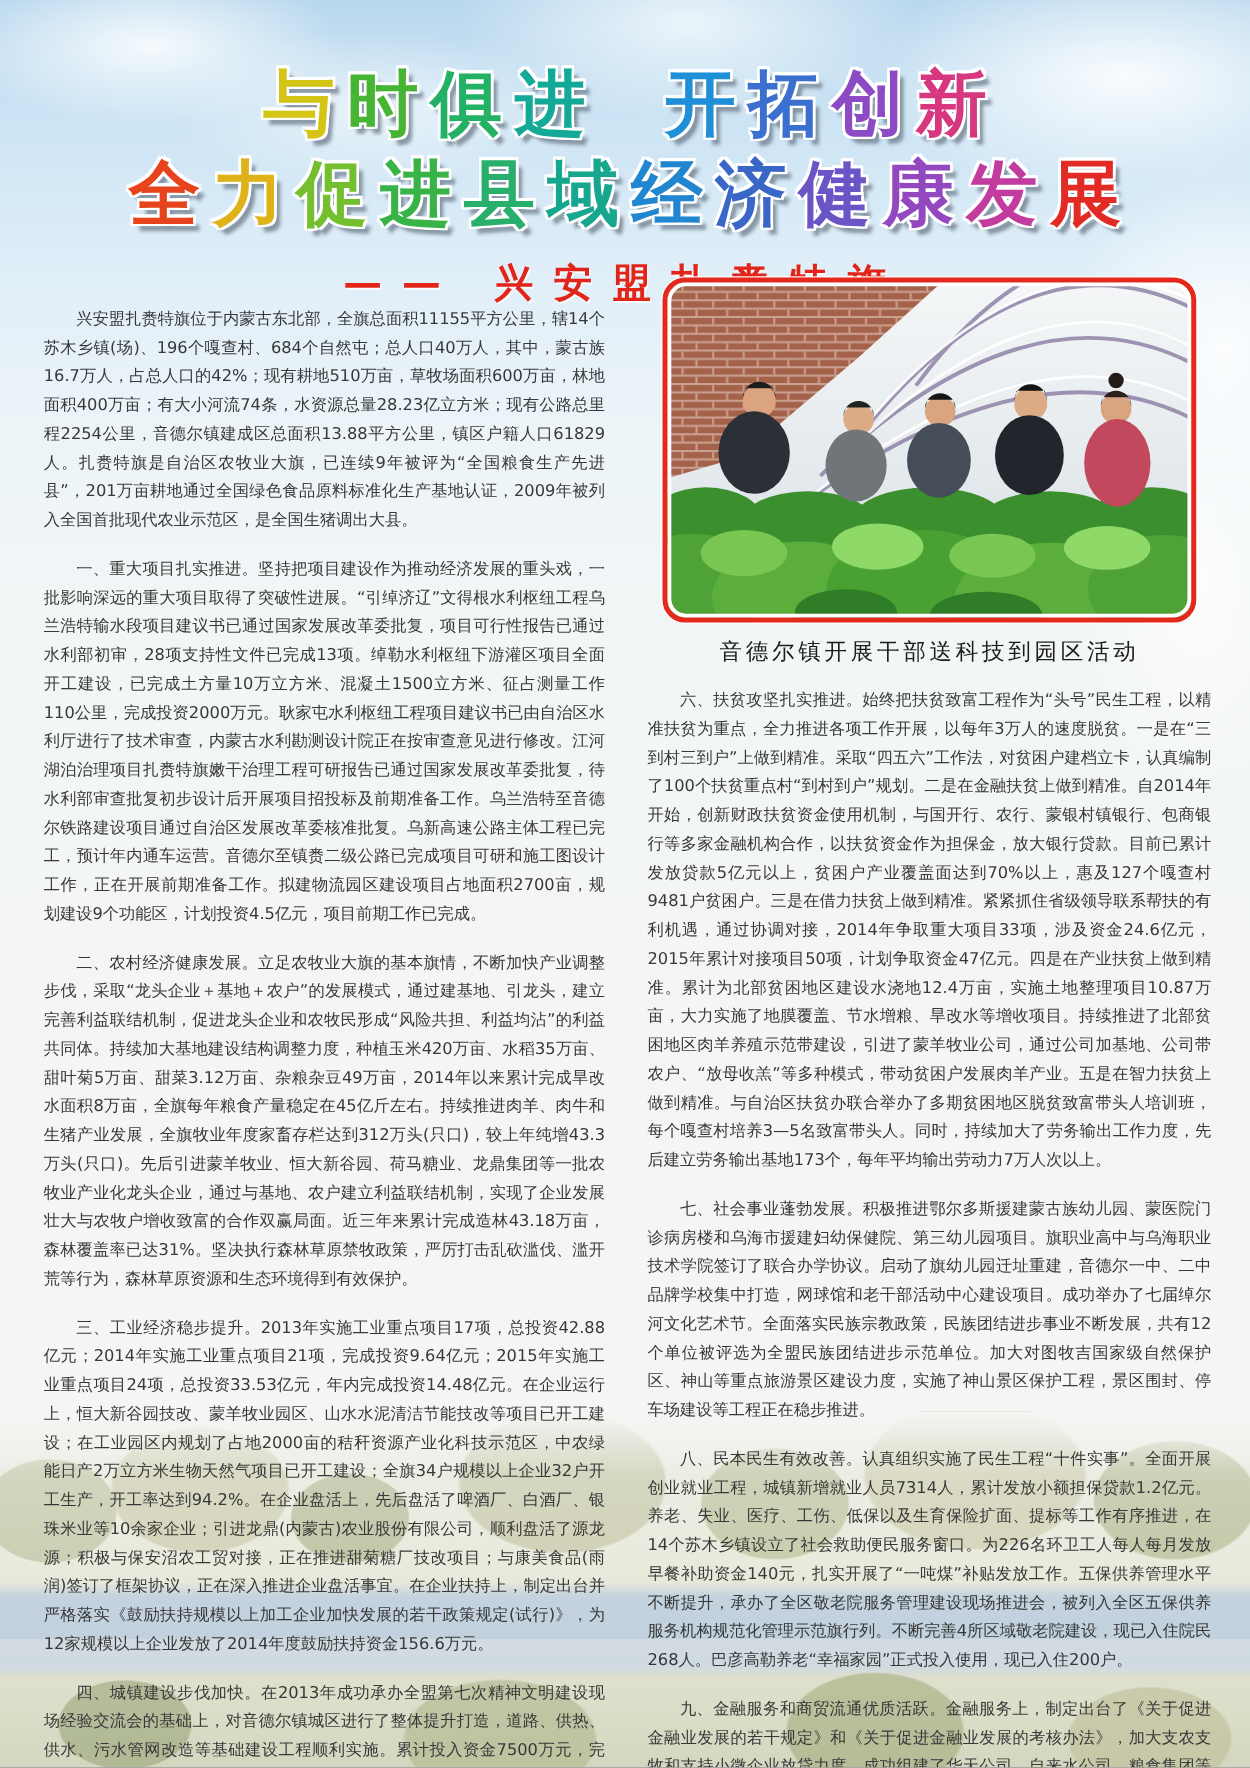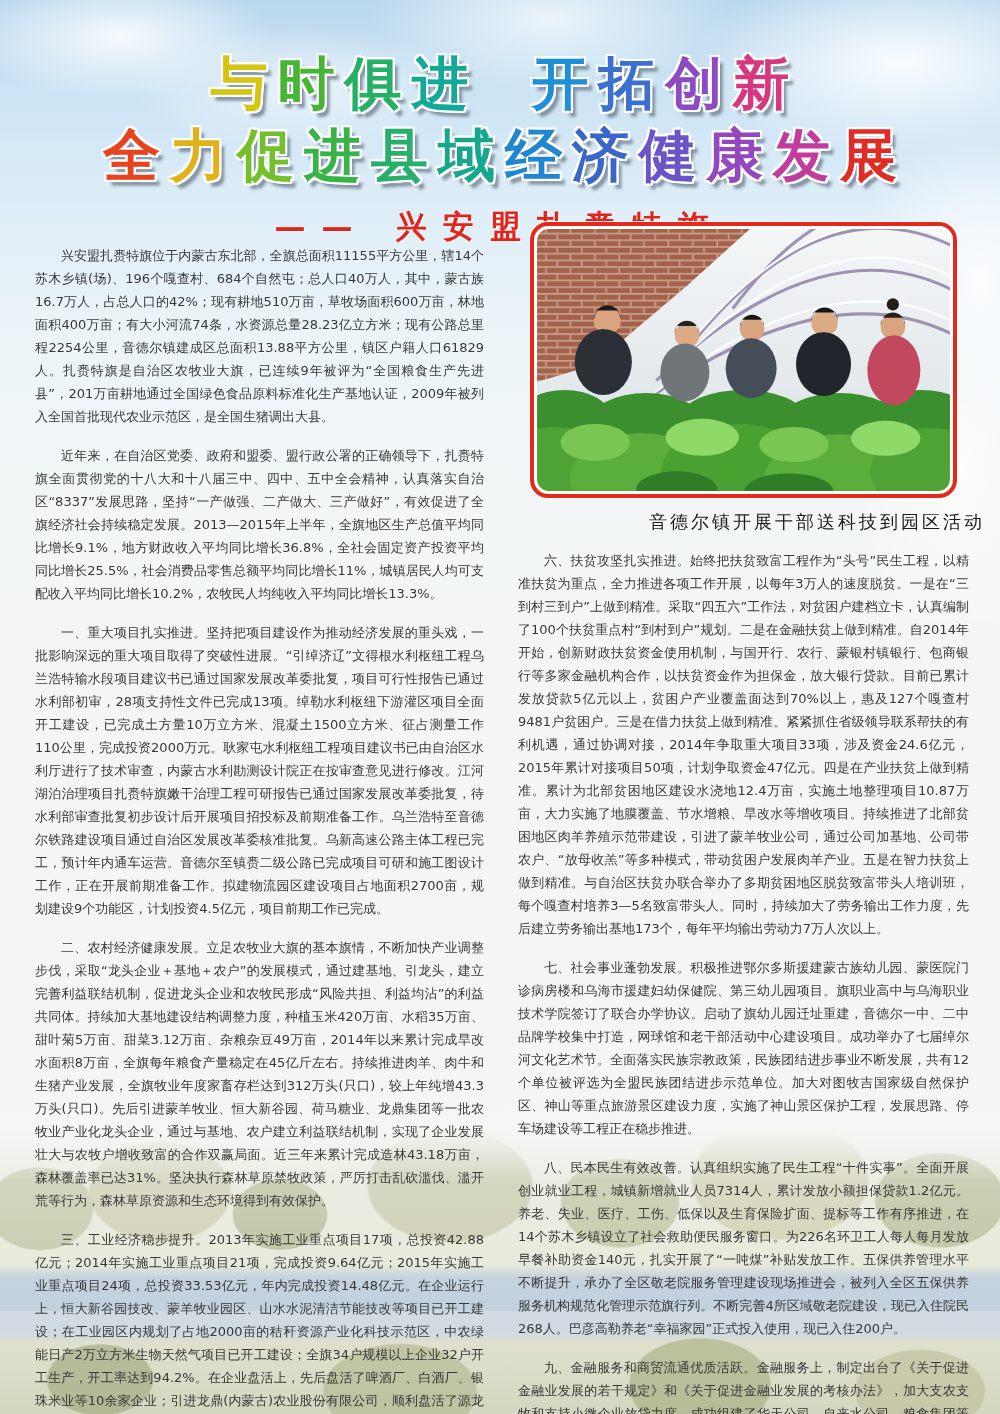--- a/index.html
+++ b/index.html
@@ -59,40 +59,39 @@
   .col-left{left:19px;top:228px;}
   .col-right{left:502px;top:222px;width:483px;}
   .para{margin:16px;text-indent:2em;}
   
   .photo-frame{
     width:419px;height:268px;margin:0 auto;border:4px solid #e4291c;border-radius:18px;
     overflow:hidden;background:#fff;box-shadow:0 0 0 1px rgba(255,255,255,.9);
   }
   .photo-frame svg{display:block;width:100%;height:100%;}
   .photo-caption{
-    margin:12px 0 14px 0;text-align:right;font-size:18px;color:#1c1c1c;
+    margin:12px 0 14px 0;text-align:center;font-size:18px;color:#1c1c1c;
     font-family:"DejaVu Serif","Liberation Serif",serif;letter-spacing:3px;
   }
 </style>
 </head>
 <body>
 
 <div class="page">
   <div class="sky"></div>
   <div class="landscape"></div>
 
   <header class="masthead">
     <div class="t-line" id="title-line-1"><span class="tch" style="color: rgb(212, 196, 20);">与</span><span class="tch" style="color: rgb(70, 181, 52);">时</span><span class="tch" style="color: rgb(35, 177, 102);">俱</span><span class="tch" style="color: rgb(18, 169, 152);">进</span><span class="tch gap" style="color: rgb(31, 143, 216);">开</span><span class="tch" style="color: rgb(59, 111, 208);">拓</span><span class="tch" style="color: rgb(141, 74, 197);">创</span><span class="tch" style="color: rgb(214, 55, 127);">新</span></div>
     <div class="t-line" id="title-line-2"><span class="tch" style="color: rgb(231, 67, 29);">全</span><span class="tch" style="color: rgb(223, 178, 26);">力</span><span class="tch" style="color: rgb(116, 191, 45);">促</span><span class="tch" style="color: rgb(56, 179, 72);">进</span><span class="tch" style="color: rgb(39, 175, 107);">县</span><span class="tch" style="color: rgb(23, 167, 143);">域</span><span class="tch" style="color: rgb(31, 134, 207);">经</span><span class="tch" style="color: rgb(58, 102, 200);">济</span><span class="tch" style="color: rgb(107, 85, 198);">健</span><span class="tch" style="color: rgb(147, 72, 192);">康</span><span class="tch" style="color: rgb(194, 59, 158);">发</span><span class="tch" style="color: rgb(226, 43, 36);">展</span></div>
     <div class="subtitle">—— 兴安盟扎赉特旗</div>
   </header>
 
   <section class="col col-left" id="left-col">
       <p class="para">兴安盟扎赉特旗位于内蒙古东北部，全旗总面积11155平方公里，辖14个苏木乡镇(场)、196个嘎查村、684个自然屯；总人口40万人，其中，蒙古族16.7万人，占总人口的42%；现有耕地510万亩，草牧场面积600万亩，林地面积400万亩；有大小河流74条，水资源总量28.23亿立方米；现有公路总里程2254公里，音德尔镇建成区总面积13.88平方公里，镇区户籍人口61829人。扎赉特旗是自治区农牧业大旗，已连续9年被评为“全国粮食生产先进县”，201万亩耕地通过全国绿色食品原料标准化生产基地认证，2009年被列入全国首批现代农业示范区，是全国生猪调出大县。</p>
-      <p class="para">近年来，在自治区党委、政府和盟委、盟行政公署的正确领导下，扎赉特旗全面贯彻党的十八大和十八届三中、四中、五中全会精神，认真落实自治区“8337”发展思路，坚持“一产做强、二产做大、三产做好”，有效促进了全旗经济社会持续稳定发展。2013—2015年上半年，全旗地区生产总值平均同比增长9.1%，地方财政收入平均同比增长36.8%，全社会固定资产投资平均同比增长25.5%，社会消费品零售总额平均同比增长11%，城镇居民人均可支配收入平均同比增长10.2%，农牧民人均纯收入平均同比增长13.3%。</p>
       <p class="para">一、重大项目扎实推进。坚持把项目建设作为推动经济发展的重头戏，一批影响深远的重大项目取得了突破性进展。“引绰济辽”文得根水利枢纽工程乌兰浩特输水段项目建议书已通过国家发展改革委批复，项目可行性报告已通过水利部初审，28项支持性文件已完成13项。绰勒水利枢纽下游灌区项目全面开工建设，已完成土方量10万立方米、混凝土1500立方米、征占测量工作110公里，完成投资2000万元。耿家屯水利枢纽工程项目建议书已由自治区水利厅进行了技术审查，内蒙古水利勘测设计院正在按审查意见进行修改。江河湖泊治理项目扎赉特旗嫩干治理工程可研报告已通过国家发展改革委批复，待水利部审查批复初步设计后开展项目招投标及前期准备工作。乌兰浩特至音德尔铁路建设项目通过自治区发展改革委核准批复。乌新高速公路主体工程已完工，预计年内通车运营。音德尔至镇赉二级公路已完成项目可研和施工图设计工作，正在开展前期准备工作。拟建物流园区建设项目占地面积2700亩，规划建设9个功能区，计划投资4.5亿元，项目前期工作已完成。</p>
       <p class="para">二、农村经济健康发展。立足农牧业大旗的基本旗情，不断加快产业调整步伐，采取“龙头企业＋基地＋农户”的发展模式，通过建基地、引龙头，建立完善利益联结机制，促进龙头企业和农牧民形成“风险共担、利益均沾”的利益共同体。持续加大基地建设结构调整力度，种植玉米420万亩、水稻35万亩、甜叶菊5万亩、甜菜3.12万亩、杂粮杂豆49万亩，2014年以来累计完成旱改水面积8万亩，全旗每年粮食产量稳定在45亿斤左右。持续推进肉羊、肉牛和生猪产业发展，全旗牧业年度家畜存栏达到312万头(只口)，较上年纯增43.3万头(只口)。先后引进蒙羊牧业、恒大新谷园、荷马糖业、龙鼎集团等一批农牧业产业化龙头企业，通过与基地、农户建立利益联结机制，实现了企业发展壮大与农牧户增收致富的合作双赢局面。近三年来累计完成造林43.18万亩，森林覆盖率已达31%。坚决执行森林草原禁牧政策，严厉打击乱砍滥伐、滥开荒等行为，森林草原资源和生态环境得到有效保护。</p>
       <p class="para">三、工业经济稳步提升。2013年实施工业重点项目17项，总投资42.88亿元；2014年实施工业重点项目21项，完成投资9.64亿元；2015年实施工业重点项目24项，总投资33.53亿元，年内完成投资14.48亿元。在企业运行上，恒大新谷园技改、蒙羊牧业园区、山水水泥清洁节能技改等项目已开工建设；在工业园区内规划了占地2000亩的秸秆资源产业化科技示范区，中农绿能日产2万立方米生物天然气项目已开工建设；全旗34户规模以上企业32户开工生产，开工率达到94.2%。在企业盘活上，先后盘活了啤酒厂、白酒厂、银珠米业等10余家企业；引进龙鼎(内蒙古)农业股份有限公司，顺利盘活了源龙源；积极与保安沼农工贸对接，正在推进甜菊糖厂技改项目；与康美食品(雨润)签订了框架协议，正在深入推进企业盘活事宜。在企业扶持上，制定出台并严格落实《鼓励扶持规模以上加工企业加快发展的若干政策规定(试行)》，为12家规模以上企业发放了2014年度鼓励扶持资金156.6万元。</p>
       <p class="para">四、城镇建设步伐加快。在2013年成功承办全盟第七次精神文明建设现场经验交流会的基础上，对音德尔镇城区进行了整体提升打造，道路、供热、供水、污水管网改造等基础建设工程顺利实施。累计投入资金7500万元，完成木华黎广场工程。全力推进南北2个出口路交通及环境综合整治。2014以来，强力推进了棚户区改造工程，已累计完成房屋征收3011户，阿敏河棚户区改造项目回迁安置楼建设工程主体已完工。</p>
     </section>
 
   <section class="col col-right">
     <figure class="photo-frame" style="margin:0 auto;">
       <svg viewBox="0 0 411 260" preserveAspectRatio="none" aria-hidden="true">
         <defs>
@@ -180,18 +179,18 @@
             <ellipse cx="140" cy="256" rx="40" ry="18" fill="#2f7d26"></ellipse>
               <ellipse cx="250" cy="258" rx="44" ry="18" fill="#2f7d26"></ellipse>
           </g>
           <rect x="1.5" y="1.5" width="408" height="257" rx="13" fill="none" stroke="#ffffff" stroke-width="3"></rect>
         </g>
       </svg>
     </figure>
     <figcaption class="photo-caption">音德尔镇开展干部送科技到园区活动</figcaption>
     <div id="right-col">
         <p class="para">六、扶贫攻坚扎实推进。始终把扶贫致富工程作为“头号”民生工程，以精准扶贫为重点，全力推进各项工作开展，以每年3万人的速度脱贫。一是在“三到村三到户”上做到精准。采取“四五六”工作法，对贫困户建档立卡，认真编制了100个扶贫重点村“到村到户”规划。二是在金融扶贫上做到精准。自2014年开始，创新财政扶贫资金使用机制，与国开行、农行、蒙银村镇银行、包商银行等多家金融机构合作，以扶贫资金作为担保金，放大银行贷款。目前已累计发放贷款5亿元以上，贫困户产业覆盖面达到70%以上，惠及127个嘎查村9481户贫困户。三是在借力扶贫上做到精准。紧紧抓住省级领导联系帮扶的有利机遇，通过协调对接，2014年争取重大项目33项，涉及资金24.6亿元，2015年累计对接项目50项，计划争取资金47亿元。四是在产业扶贫上做到精准。累计为北部贫困地区建设水浇地12.4万亩，实施土地整理项目10.87万亩，大力实施了地膜覆盖、节水增粮、旱改水等增收项目。持续推进了北部贫困地区肉羊养殖示范带建设，引进了蒙羊牧业公司，通过公司加基地、公司带农户、“放母收羔”等多种模式，带动贫困户发展肉羊产业。五是在智力扶贫上做到精准。与自治区扶贫办联合举办了多期贫困地区脱贫致富带头人培训班，每个嘎查村培养3—5名致富带头人。同时，持续加大了劳务输出工作力度，先后建立劳务输出基地173个，每年平均输出劳动力7万人次以上。</p>
-        <p class="para">七、社会事业蓬勃发展。积极推进鄂尔多斯援建蒙古族幼儿园、蒙医院门诊病房楼和乌海市援建妇幼保健院、第三幼儿园项目。旗职业高中与乌海职业技术学院签订了联合办学协议。启动了旗幼儿园迁址重建，音德尔一中、二中品牌学校集中打造，网球馆和老干部活动中心建设项目。成功举办了七届绰尔河文化艺术节。全面落实民族宗教政策，民族团结进步事业不断发展，共有12个单位被评选为全盟民族团结进步示范单位。加大对图牧吉国家级自然保护区、神山等重点旅游景区建设力度，实施了神山景区保护工程，发展思路、停车场建设等工程正在稳步推进。</p>
+        <p class="para">七、社会事业蓬勃发展。积极推进鄂尔多斯援建蒙古族幼儿园、蒙医院门诊病房楼和乌海市援建妇幼保健院、第三幼儿园项目。旗职业高中与乌海职业技术学院签订了联合办学协议。启动了旗幼儿园迁址重建，音德尔一中、二中品牌学校集中打造，网球馆和老干部活动中心建设项目。成功举办了七届绰尔河文化艺术节。全面落实民族宗教政策，民族团结进步事业不断发展，共有12个单位被评选为全盟民族团结进步示范单位。加大对图牧吉国家级自然保护区、神山等重点旅游景区建设力度，实施了神山景区保护工程，景区围封、停车场建设等工程正在稳步推进。</p>
         <p class="para">八、民本民生有效改善。认真组织实施了民生工程“十件实事”。全面开展创业就业工程，城镇新增就业人员7314人，累计发放小额担保贷款1.2亿元。养老、失业、医疗、工伤、低保以及生育保险扩面、提标等工作有序推进，在14个苏木乡镇设立了社会救助便民服务窗口。为226名环卫工人每人每月发放早餐补助资金140元，扎实开展了“一吨煤”补贴发放工作。五保供养管理水平不断提升，承办了全区敬老院服务管理建设现场推进会，被列入全区五保供养服务机构规范化管理示范旗行列。不断完善4所区域敬老院建设，现已入住院民268人。巴彦高勒养老“幸福家园”正式投入使用，现已入住200户。</p>
         <p class="para">九、金融服务和商贸流通优质活跃。金融服务上，制定出台了《关于促进金融业发展的若干规定》和《关于促进金融业发展的考核办法》，加大支农支牧和支持小微企业放贷力度。成功组建了华天公司、自来水公司、粮食集团等国有公司和助农物权融资公司，并与农业银行总行合作成立全国第一家农业合作社示范社——江玉农村合作社示范社，为资本运作开拓了广阔空间。助农物权融资公司开展业务以来，已为农牧民提供贷款1.1亿元，惠及农牧户1.8万户。进一步加大向北开放工作力度，在中蒙国际绿色有机产品博览会系列活动中签约项目9项，签约额近154亿元；在第二届内蒙古兴安盟·乌兰巴托绿色有机产品展洽会中签约项目4项，签约额近1.9亿元。积极探索开展电子商务工作，正在推进电商门户网站和电子商务展览中心暨扎赉特馆建设。</p>
       </div>
   </section>
 </div>
 
 </body></html>

